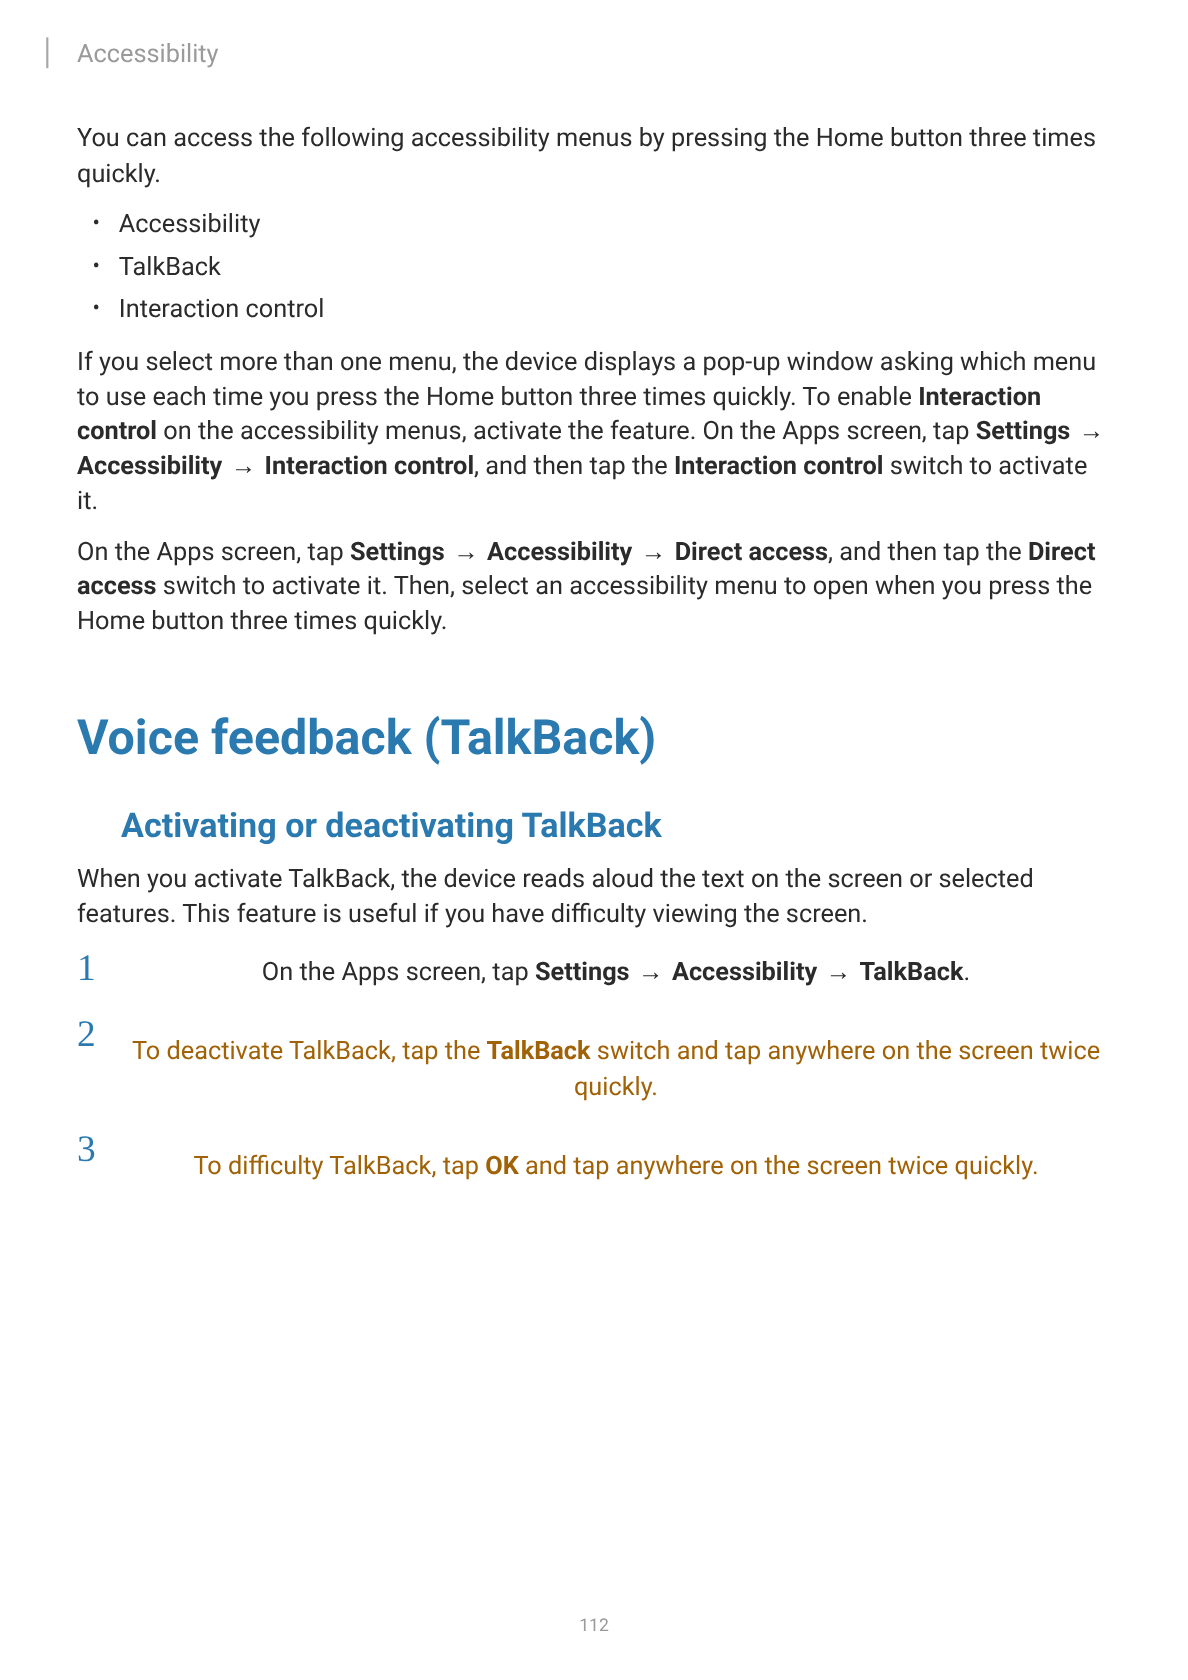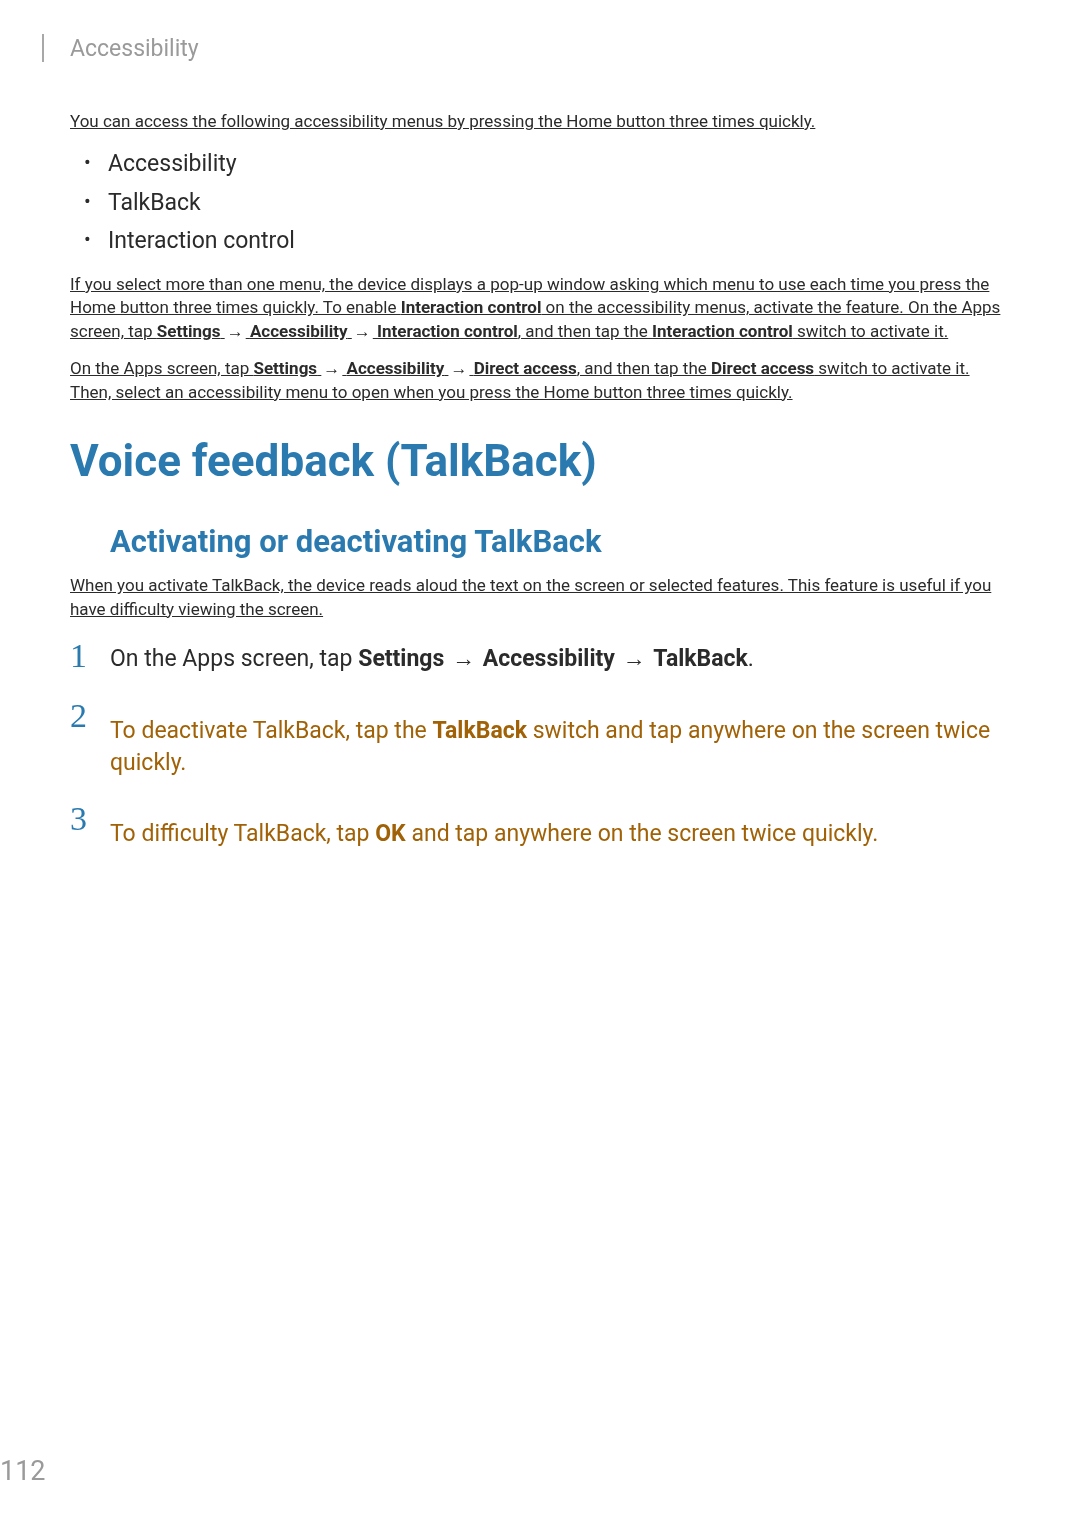--- a/index.html
+++ b/index.html
@@ -36,25 +36,24 @@
       font-weight: 400;
     }
     h1 {
       color: #2a7ab0;
       font-size: 44px;
       font-weight: 700;
       line-height: 1.25;
       margin-bottom: 18px;
     }
     .para {
-      font-size: 17px;
+      font-size: 23px;
       line-height: 1.38;
       color: #2b2b2b;
       margin-bottom: 14px;
-      text-decoration: underline;
     }
     .para b, .step-text b {
       font-weight: 700;
     }
     .bullet-list {
       list-style: none;
       padding-left: 38px;
       margin-bottom: 14px;
     }
     .bullet-list li {
@@ -71,21 +70,21 @@
       left: -24px;
       top: 0;
       color: #2b2b2b;
       font-size: 20px;
     }
     .arrow {
       display: inline-block;
       margin: 0 2px;
     }
     h1.section-2 {
-      margin-top: 30px;
+      margin-top: 62px;
       margin-bottom: 34px;
     }
     h2 {
       color: #2a7ab0;
       font-size: 31px;
       font-weight: 700;
       margin-bottom: 14px;
       margin-left: 40px;
     }
     .steps {
@@ -101,40 +100,41 @@
       font-size: 34px;
       font-weight: 400;
       line-height: 1;
       width: 40px;
       flex-shrink: 0;
       font-family: Georgia, "Times New Roman", serif;
     }
     .step-body {
       flex: 1;
       padding-top: 4px;
+      text-align: center;
     }
     .step-text {
       font-size: 23px;
       line-height: 1.38;
       color: #2b2b2b;
     }
     .step-sub {
       font-size: 23px;
       line-height: 1.38;
       color: #a16207;
       margin-top: 12px;
     }
     .page-number {
       position: absolute;
       bottom: 40px;
       left: 0;
       right: 0;
-      text-align: left;
+      text-align: center;
       color: #9a9a9a;
-      font-size: 27px;
+      font-size: 16px;
     }
   </style>
 </head>
 <body>
 
 <div class="page-container">
 
   <div class="breadcrumb-wrap">
     <div class="breadcrumb-tick"></div>
     <div class="breadcrumb-text">Accessibility</div>

